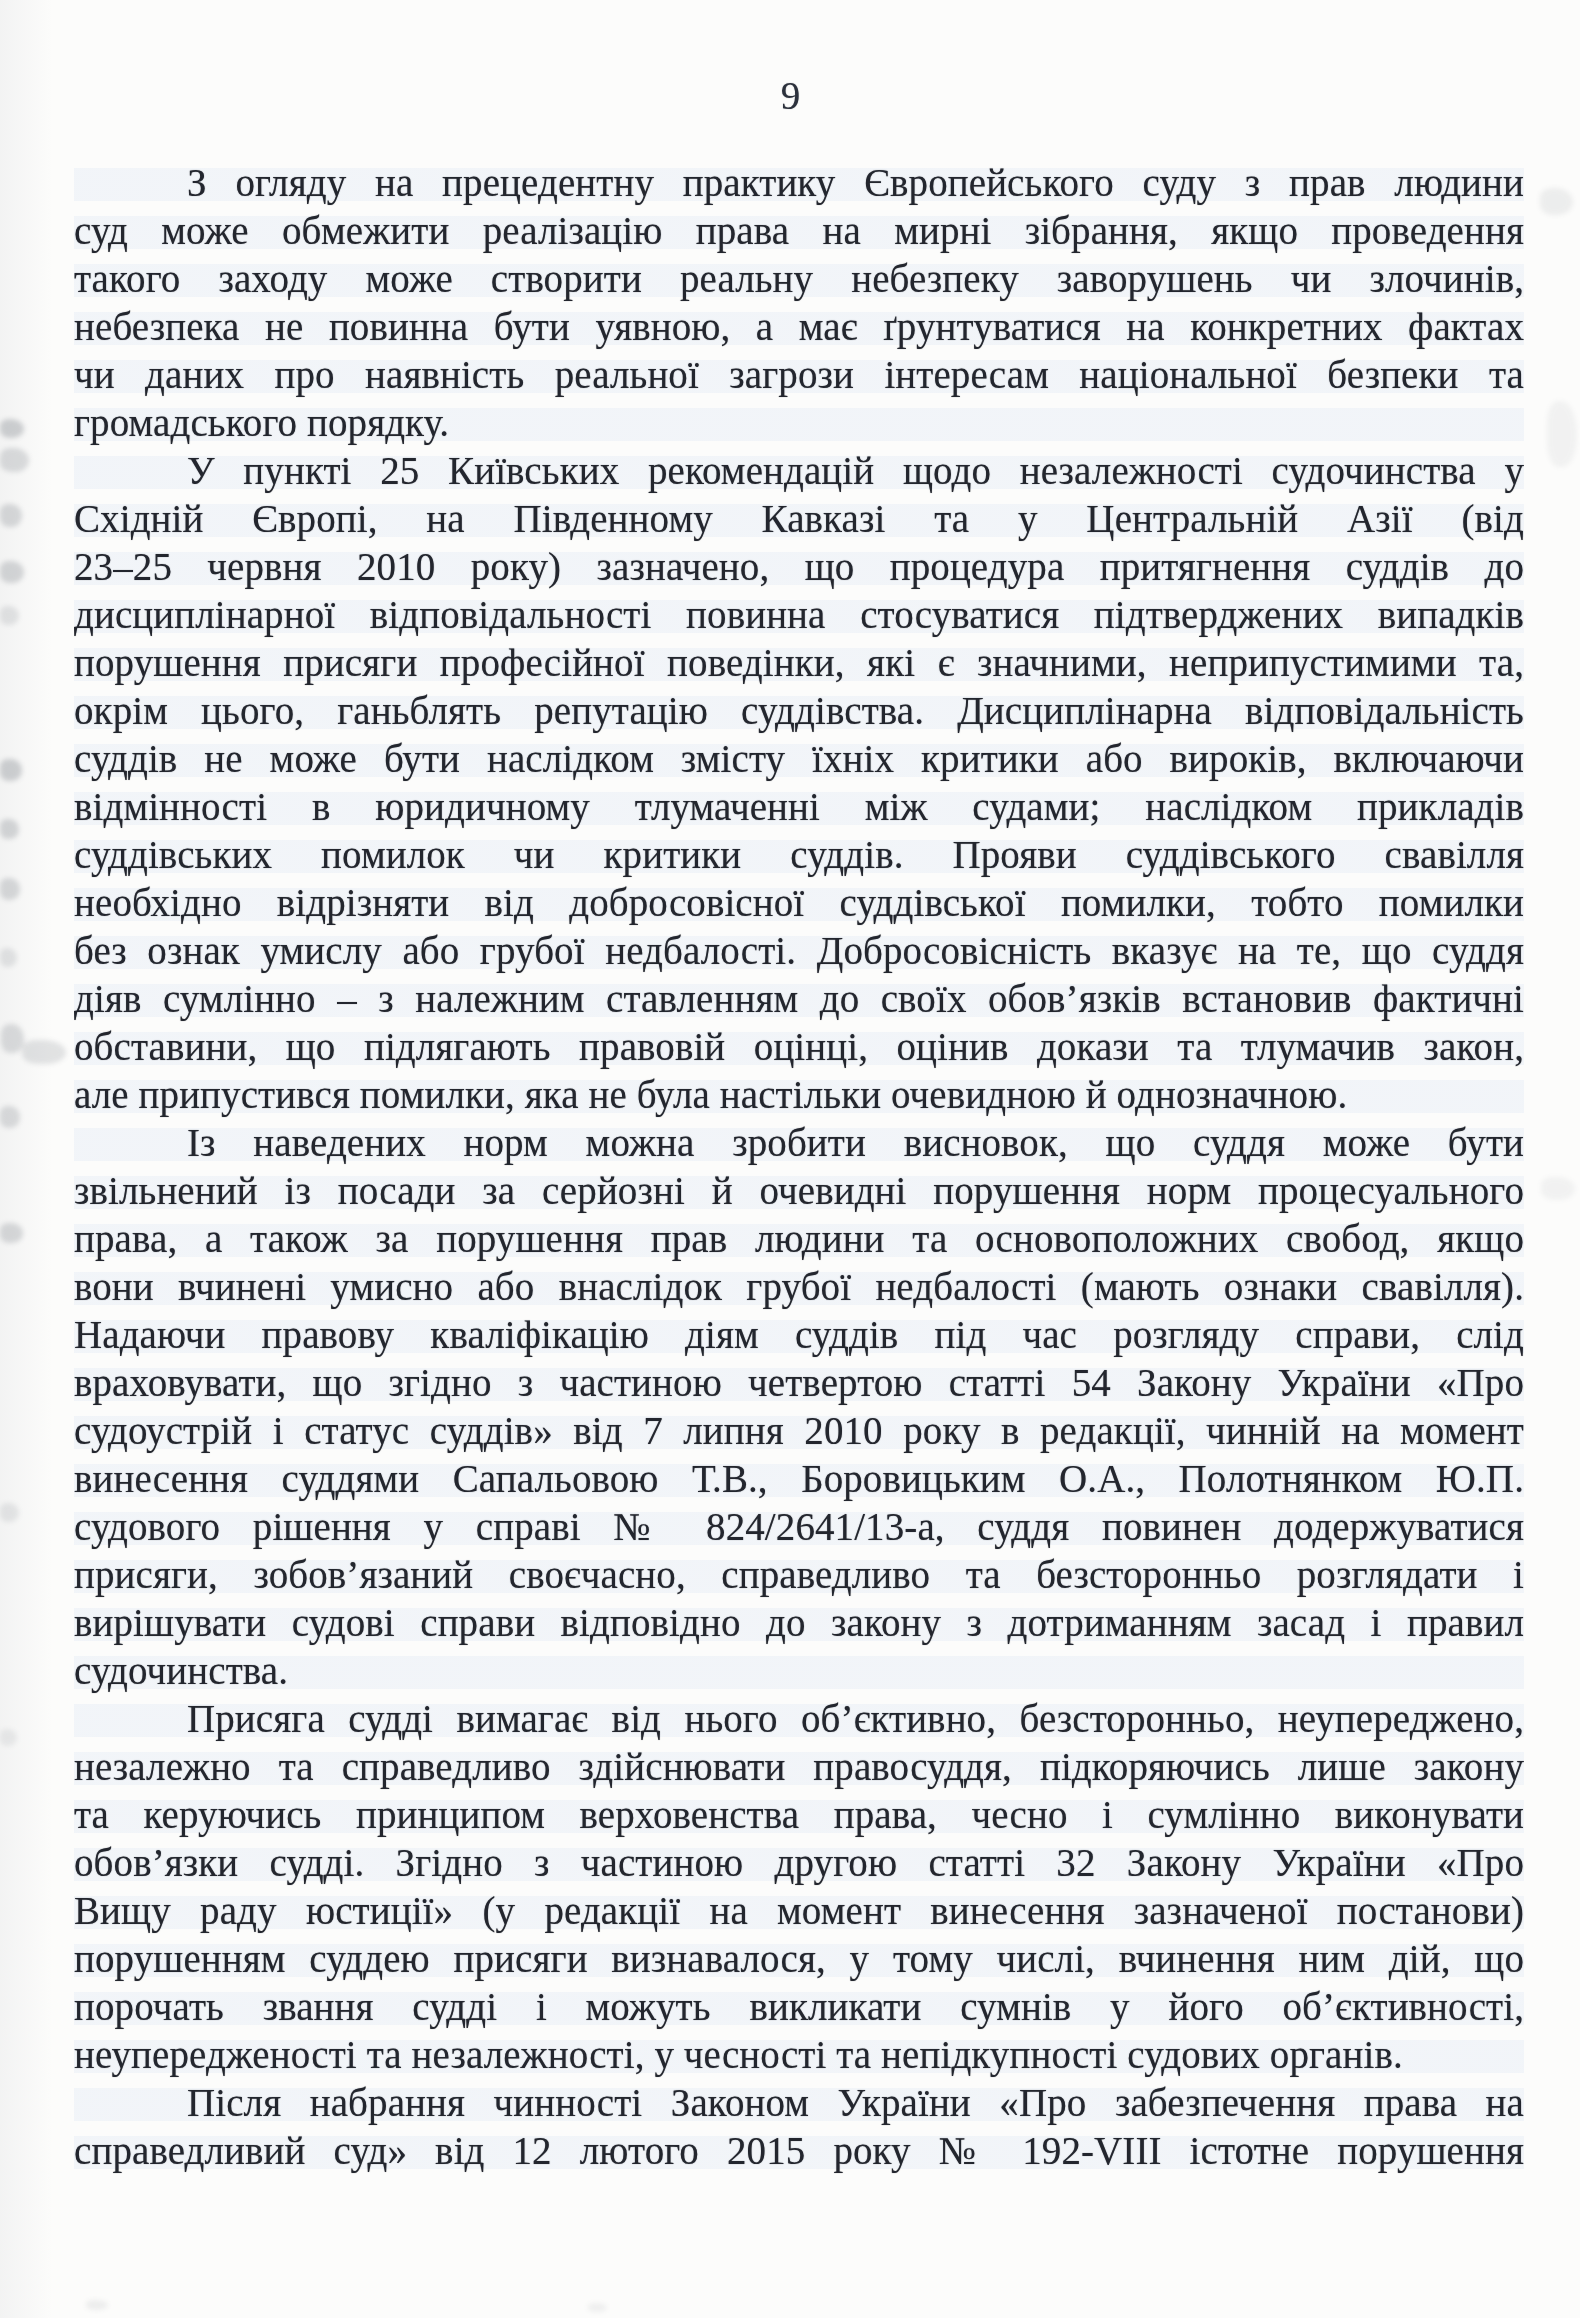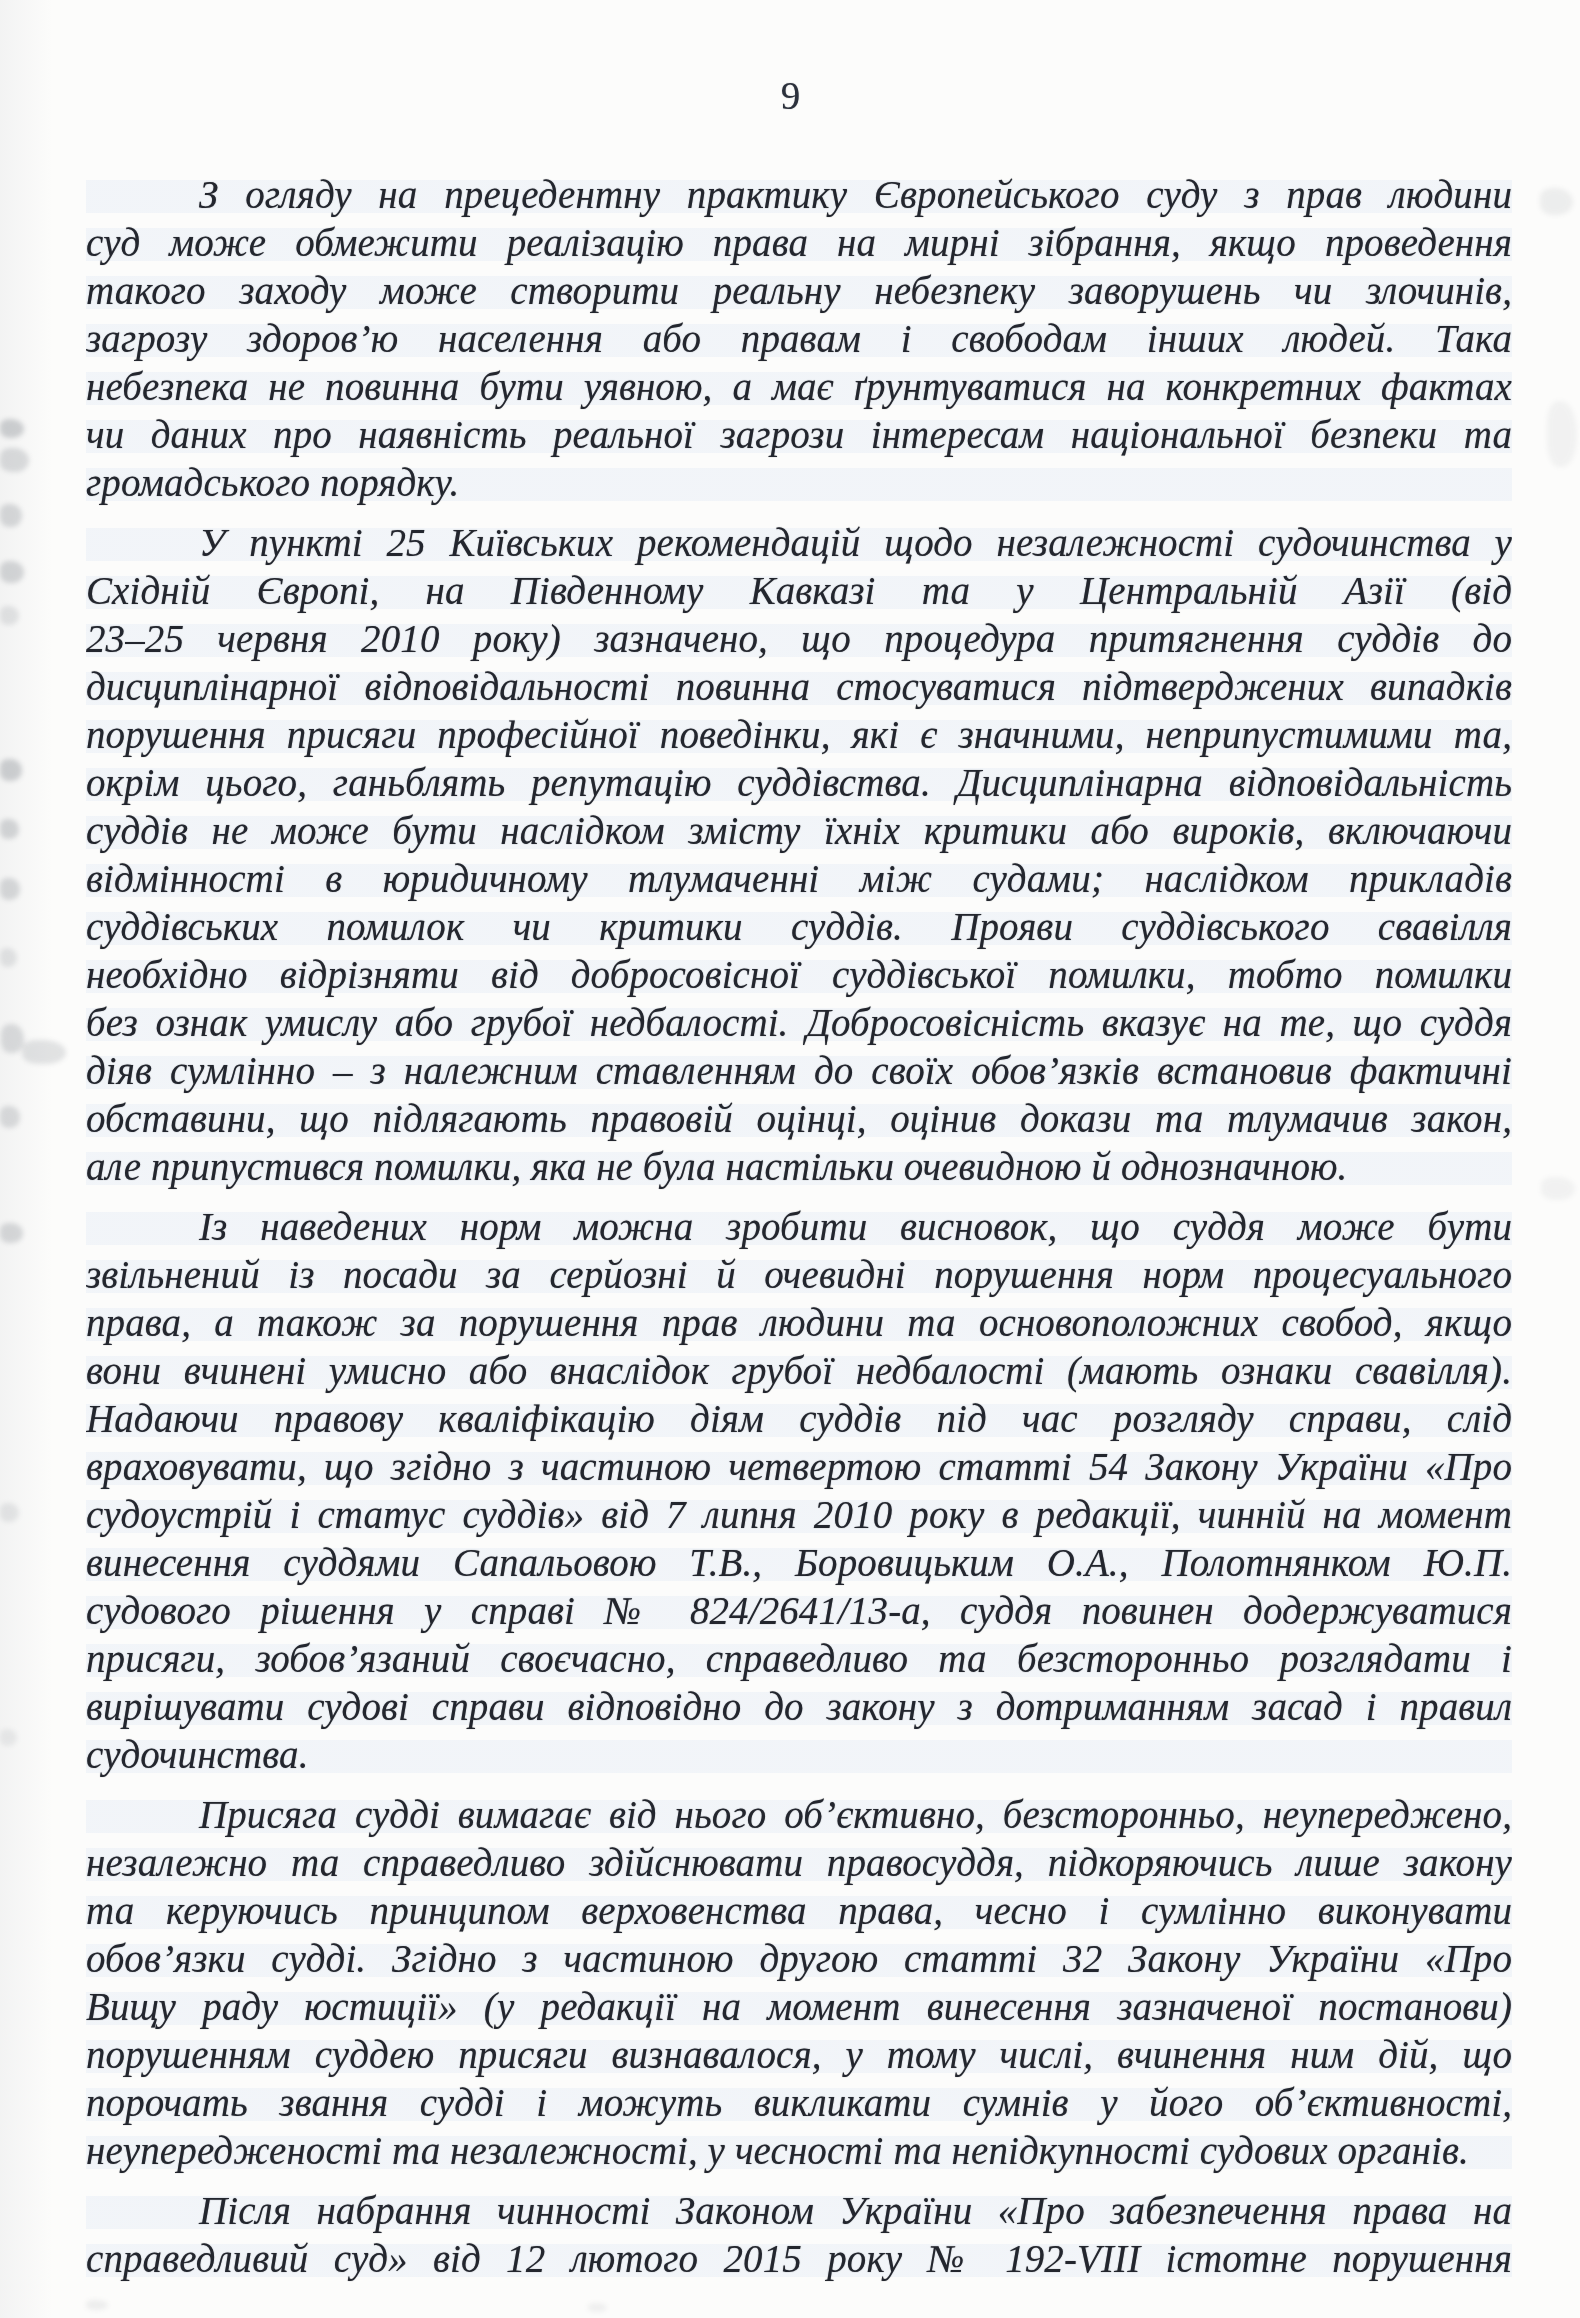--- a/index.html
+++ b/index.html
@@ -37,23 +37,22 @@
     color: #2c313c;
     text-shadow: 0 0 1.1px rgba(44,49,60,0.45);
   }
   .text-block {
     position: absolute;
     top: 159px;
     left: 74px;
     width: 1450px;
   }
   .para {
-    margin: 12px;
+    margin: 0;
     padding: 0;
-    font-style: italic;
   }
   .line {
     height: 48px;
     line-height: 48px;
     font-size: 39px;
     overflow: hidden;
     white-space: nowrap;
     letter-spacing: 0.1px;
     text-shadow: 0 0 1.1px rgba(35,38,46,0.50);
     
@@ -83,21 +82,20 @@
 
 <div class="page">
 
   <div class="page-number">9</div>
 
   <div class="text-block">
       <div class="para">
         <div class="line first just">З огляду на прецедентну практику Європейського суду з прав людини</div>
         <div class="line just">суд може обмежити реалізацію права на мирні зібрання, якщо проведення</div>
         <div class="line just">такого заходу може створити реальну небезпеку заворушень чи злочинів,</div>
-        <div class="line just">загрозу здоров’ю населення або правам і свободам інших людей. Така</div>
         <div class="line just">небезпека не повинна бути уявною, а має ґрунтуватися на конкретних фактах</div>
         <div class="line just">чи даних про наявність реальної загрози інтересам національної безпеки та</div>
         <div class="line">громадського порядку.</div>
       </div>
       <div class="para">
         <div class="line first just">У пункті 25 Київських рекомендацій щодо незалежності судочинства у</div>
         <div class="line just">Східній Європі, на Південному Кавказі та у Центральній Азії (від</div>
         <div class="line just">23–25 червня 2010 року) зазначено, що процедура притягнення суддів до</div>
         <div class="line just">дисциплінарної відповідальності повинна стосуватися підтверджених випадків</div>
         <div class="line just">порушення присяги професійної поведінки, які є значними, неприпустимими та,</div>

